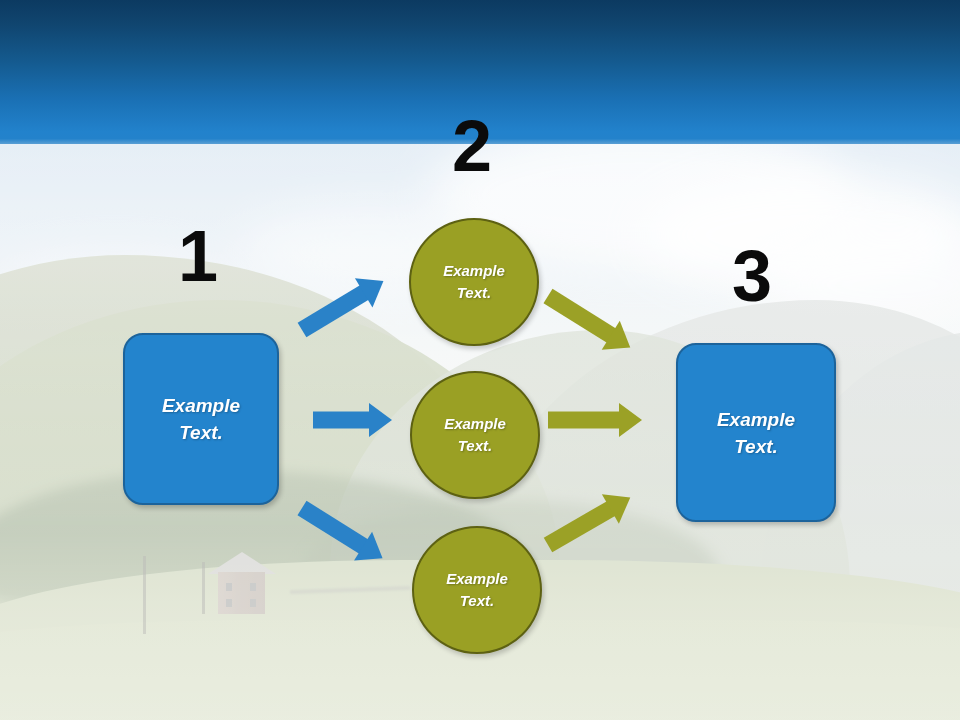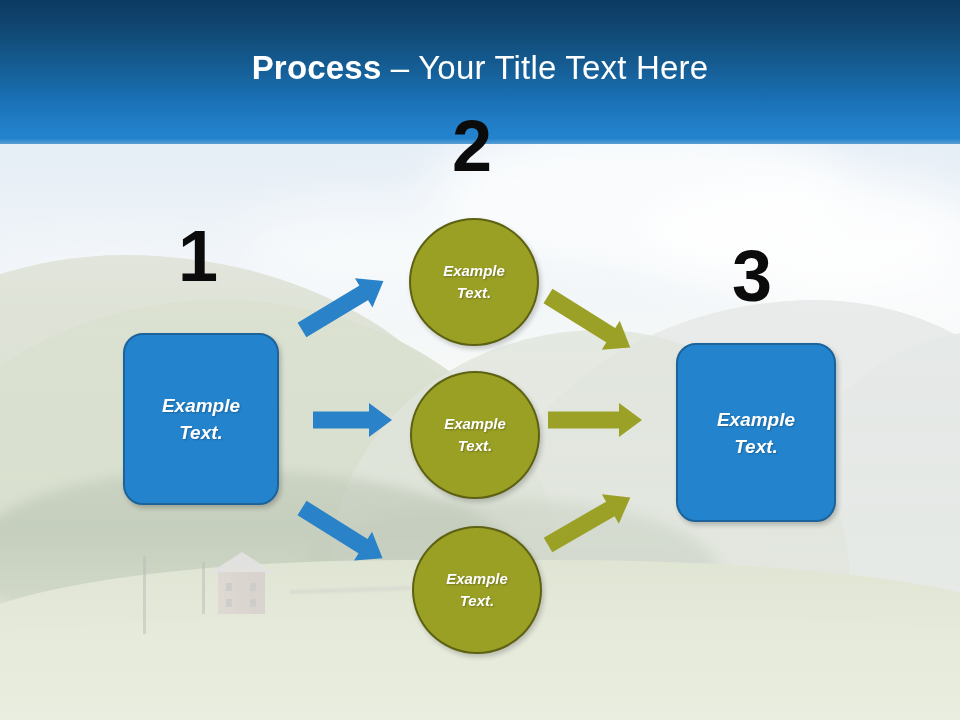--- a/index.html
+++ b/index.html
@@ -318,23 +318,20 @@
     <div class="cottage-win w1"></div>
     <div class="cottage-win w2"></div>
     <div class="cottage-win w3"></div>
     <div class="cottage-win w4"></div>
     <div class="photo-wash"></div>
     <div class="photo-wash2"></div>
   </div>
 
   <div class="header-band"></div>
   <div class="header-rule"></div>
-  <div class="slide-title">
-    <span class="t-strong">Process</span><span class="t-rest"> – Your Title Text Here</span>
-  </div>
 
   <div class="step-num n1">1</div>
   <div class="step-num n2">2</div>
   <div class="step-num n3">3</div>
 
   <div class="blue-box left">
     <div class="box-text">Example
 Text.</div>
   </div>
 

